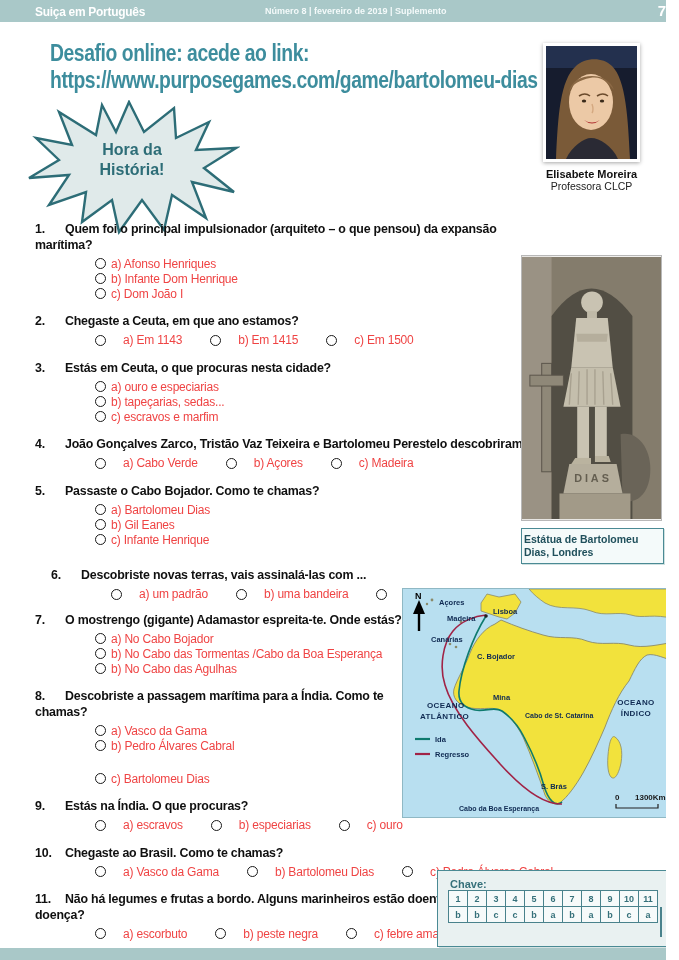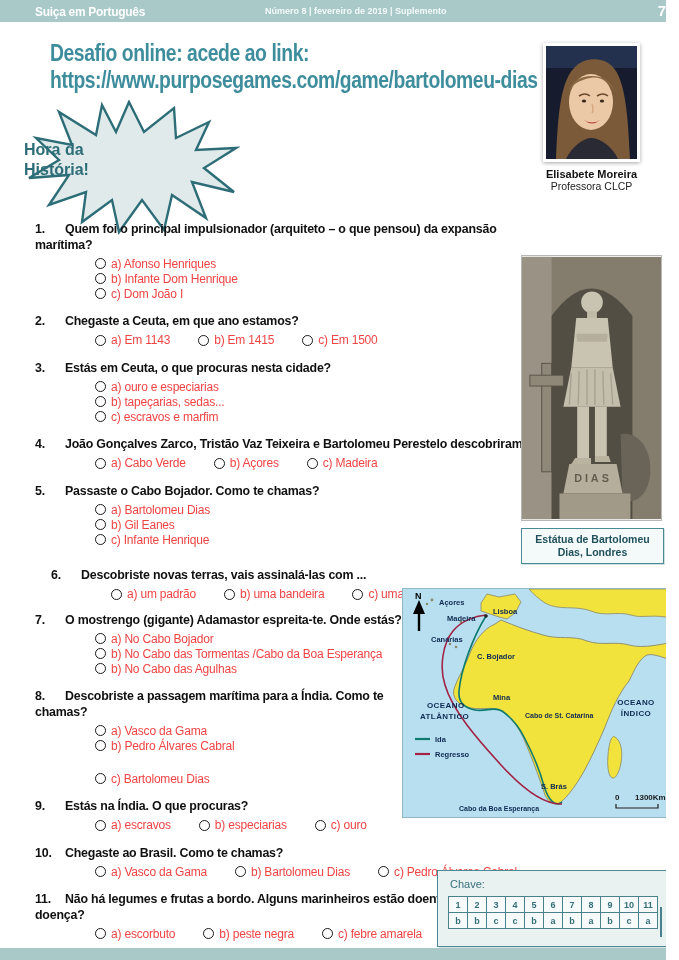--- a/index.html
+++ b/index.html
@@ -15,21 +15,21 @@
   .pageno { position:absolute; right:13px; top:2px; color:#fff; font-weight:bold; font-size:15px; }
   .bottombar { position:absolute; left:0; top:948px; width:679px; height:12px; background:#a9c8c8; }
 
   
   .challenge { position:absolute; left:50px; top:40px; color:#3d8d9d; font-weight:bold;
                font-size:23px; line-height:27px; letter-spacing:-0.5px;
                transform:scaleX(0.84); transform-origin:top left; white-space:nowrap; }
 
   
   .burst { position:absolute; left:24px; top:100px; width:216px; height:136px; }
-  .burst-text { position:absolute; left:0; top:40px; width:216px; text-align:left;
+  .burst-text { position:absolute; left:0; top:40px; width:216px; text-align:center;
                 color:#2d6d77; font-weight:bold; font-size:16px; line-height:20px; }
 
   
   .teacher { position:absolute; left:543px; top:43px; width:97px; text-align:center; }
   .photo-frame { width:97px; height:119px; background:#fff; padding:3px;
                  box-shadow:0 1px 4px rgba(0,0,0,.35); }
   .photo-frame svg { display:block; }
   .teacher-name { margin-top:6px; font-size:11px; font-weight:bold; color:#111; }
   .teacher-title { font-size:10.5px; color:#222; }
 
@@ -38,50 +38,50 @@
   .question-block { margin-bottom:13px; }
   .question-block.narrow { width:368px; }
   .question-block:nth-child(5) { margin-bottom:21px; }
   .question-block:nth-child(6) { margin-bottom:11px;margin-left:16px; }
   .q-title { font-size:12.4px; font-weight:bold; color:#101010; line-height:15.5px;
              letter-spacing:-0.2px; margin-bottom:3px; }
   .q-num { display:inline-block; width:30px; }
   .options.stacked .option { display:flex; align-items:center; height:15px; }
   .options { padding-left:60px; }
   .options.inline { display:flex; gap:28px; }
-  .options.inline .option { display:flex; align-items:center; height:15px; }
+  .options.inline .option { display:flex; align-items:center; height:15px;gap:12px; }
   .options.two-col { display:flex; flex-wrap:wrap; }
   .options.two-col .option { display:flex; align-items:center; height:15px; }
   .options.two-col .option:nth-child(1) { width:192px; }
   .options.two-col .option:nth-child(3) { flex-basis:100%; margin-top:18px; }
   .radio { width:11px; height:11px; border:1.6px solid #1a1a1a; border-radius:50%;
            background:#fff; margin-right:5px; flex:none; }
   .opt-text { font-size:12px; color:#ef4444; letter-spacing:-0.2px; white-space:nowrap; }
 
   
   .statue-fig { position:absolute; left:521px; top:255px; width:143px; }
   .statue-img { border:1px solid #b8b8b8; display:block; }
   .statue-caption { margin-top:7px; border:1.6px solid #4a8a94; background:#f4fafa;
-                    padding:4px 2px; text-align:center; font-size:10.5px; font-weight:bold;
+                    padding:4px 2px; font-size:10.5px; font-weight:bold;
                     color:#20505c; line-height:13px; box-shadow:1px 1px 0 #cfe0e0; }
 
   
   .map-wrap { position:absolute; left:402px; top:588px; width:274px; height:230px;
               border:1px solid #8fb8c4; }
   svg text { font-family:"Liberation Sans", sans-serif; }
   .maplabel { font-size:7.5px; font-weight:bold; fill:#0f2a52; }
   .maplabel.small { font-size:7px; }
   .maplabel.ocean { font-size:8px; letter-spacing:0.4px; }
   .maplabel.compass { font-size:9px; fill:#000; }
   .maplabel.scale { font-size:8px; fill:#1a1a1a; }
 
   
   .chave-box { position:absolute; left:437px; top:870px; width:240px; height:77px;
                border:1.6px solid #4a8a94; background:#e9f1f1; box-shadow:2px 2px 0 #d5e2e2; }
-  .chave-title { color:#35707a; font-weight:normal; font-size:11px; margin:7px 0 6px 12px; }
+  .chave-title { color:#35707a; font-weight:bold; font-size:11px; margin:7px 0 0 12px; }
   .chave-grid { display:grid; grid-template-columns:repeat(11, 19px); margin-left:10px; }
   .chave-cell { height:17px; border:1px solid #49828c; background:#f6fafa; color:#35707a;
                 font-size:9px; font-weight:bold; display:flex; align-items:center;
                 justify-content:center; margin:0 -1px -1px 0; }
   .stray-line { position:absolute; left:222px; top:36px; width:2px; height:30px; background:#49828c; }
 </style>
 </head>
 <body>
 
 <div class="page">

